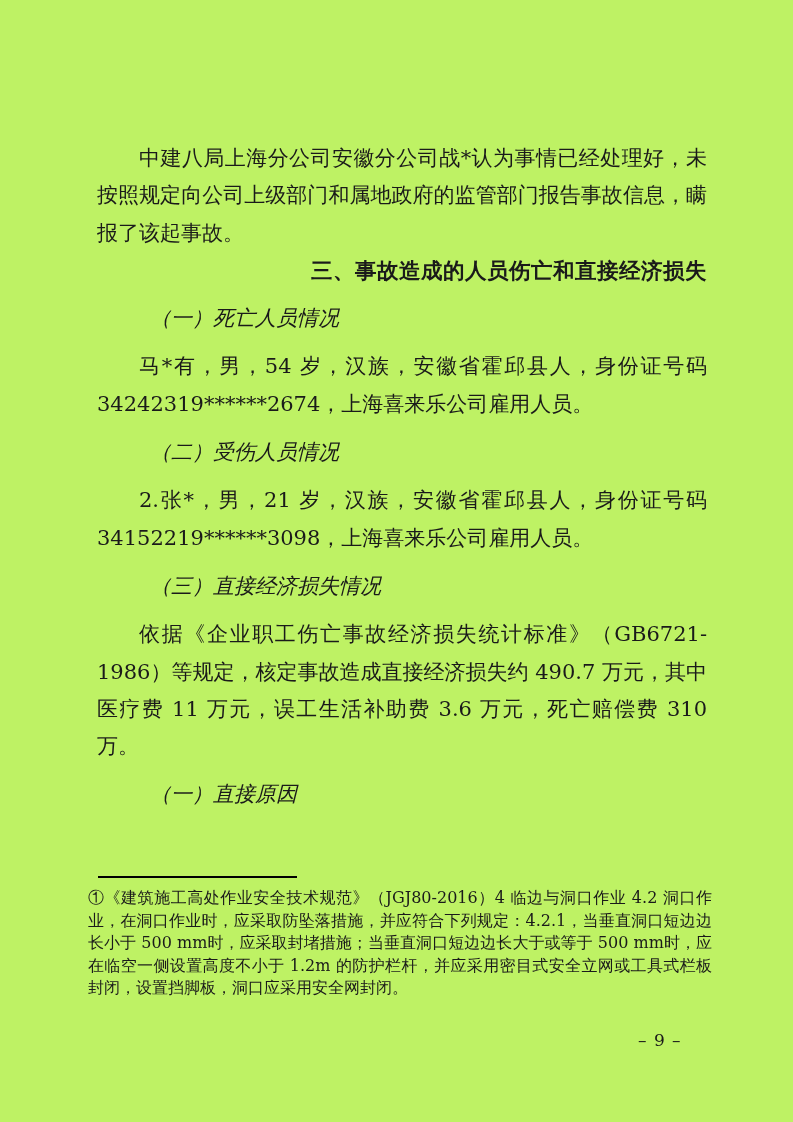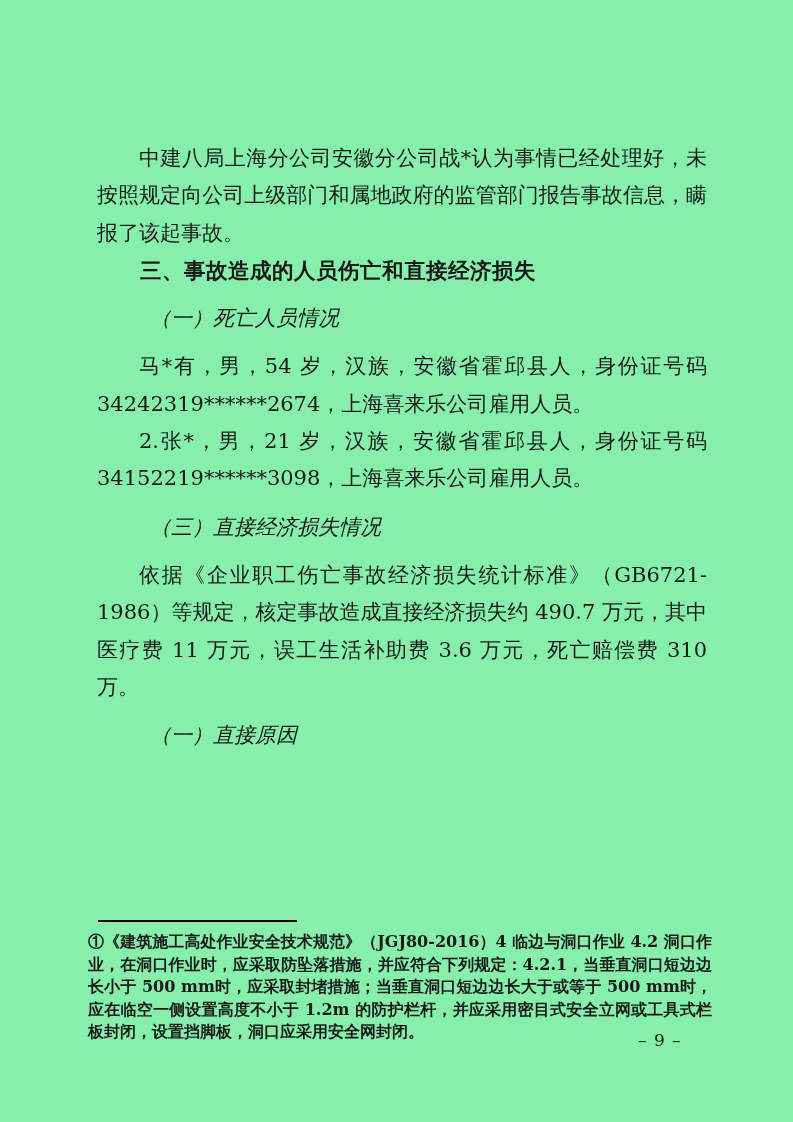--- a/index.html
+++ b/index.html
@@ -4,21 +4,21 @@
 <style>
   html, body {
     margin: 0;
     padding: 0;
     background: #ffffff;
   }
   .page {
     position: relative;
     width: 793px;
     height: 1122px;
-    background: #86efac;
+    background: #bef264;
     overflow: hidden;
     color: #1a1a1a;
     font-family: "DejaVu Serif", "Liberation Serif", serif;
   }
   .content {
     position: absolute;
     left: 97px;
     top: 140px;
     width: 610px;
   }
@@ -31,40 +31,40 @@
     font-family: "DejaVu Serif", "Liberation Serif", serif;
   }
   .section-heading {
     margin: 0;
     font-size: 21.5px;
     line-height: 37.3px;
     font-weight: 700;
     text-indent: 2em;
     font-family: "DejaVu Sans", "Liberation Sans", sans-serif;
     letter-spacing: 0.5px;
+    text-align: right;
   }
   .sub-heading {
     margin: 11px;
     font-size: 21px;
     line-height: 37.3px;
     font-style: italic;
     text-indent: 2em;
     font-family: "DejaVu Serif", "Liberation Serif", serif;
   }
   .fnref {
     font-size: 12px;
     line-height: 0;
     vertical-align: super;
   }
   .footnote {
     position: absolute;
     left: 88px;
-    top: 920px;
+    top: 876px;
     width: 624px;
-    font-weight: bold;
   }
   .fnrule {
     width: 199px;
     height: 0;
     border-top: 2px solid #000000;
     margin-left: 10px;
     margin-bottom: 9px;
   }
   .fntext {
     margin: 0;
@@ -85,20 +85,21 @@
 </head>
 <body>
 
 <div class="page">
 
   <div class="content">
     <p class="body-para">中建八局上海分公司安徽分公司战*认为事情已经处理好，未按照规定向公司上级部门和属地政府的监管部门报告事故信息，瞒报了该起事故。</p>
     <p class="section-heading">三、事故造成的人员伤亡和直接经济损失</p>
     <p class="sub-heading">（一）死亡人员情况</p>
     <p class="body-para">马*有，男，54 岁，汉族，安徽省霍邱县人，身份证号码34242319******2674，上海喜来乐公司雇用人员。</p>
+    <p class="sub-heading">（二）受伤人员情况</p>
     <p class="body-para">2.张*，男，21 岁，汉族，安徽省霍邱县人，身份证号码34152219******3098，上海喜来乐公司雇用人员。</p>
     <p class="sub-heading">（三）直接经济损失情况</p>
     <p class="body-para">依据《企业职工伤亡事故经济损失统计标准》（GB6721-1986）等规定，核定事故造成直接经济损失约 490.7 万元，其中医疗费 11 万元，误工生活补助费 3.6 万元，死亡赔偿费 310 万。</p>
     <p class="sub-heading">（一）直接原因</p>
   </div>
 
   <div class="footnote">
     <div class="fnrule"></div>
     <p class="fntext">①《建筑施工高处作业安全技术规范》（JGJ80-2016）4 临边与洞口作业 4.2 洞口作业，在洞口作业时，应采取防坠落措施，并应符合下列规定：4.2.1，当垂直洞口短边边长小于 500 mm时，应采取封堵措施；当垂直洞口短边边长大于或等于 500 mm时，应在临空一侧设置高度不小于 1.2m 的防护栏杆，并应采用密目式安全立网或工具式栏板封闭，设置挡脚板，洞口应采用安全网封闭。</p>
   </div>

